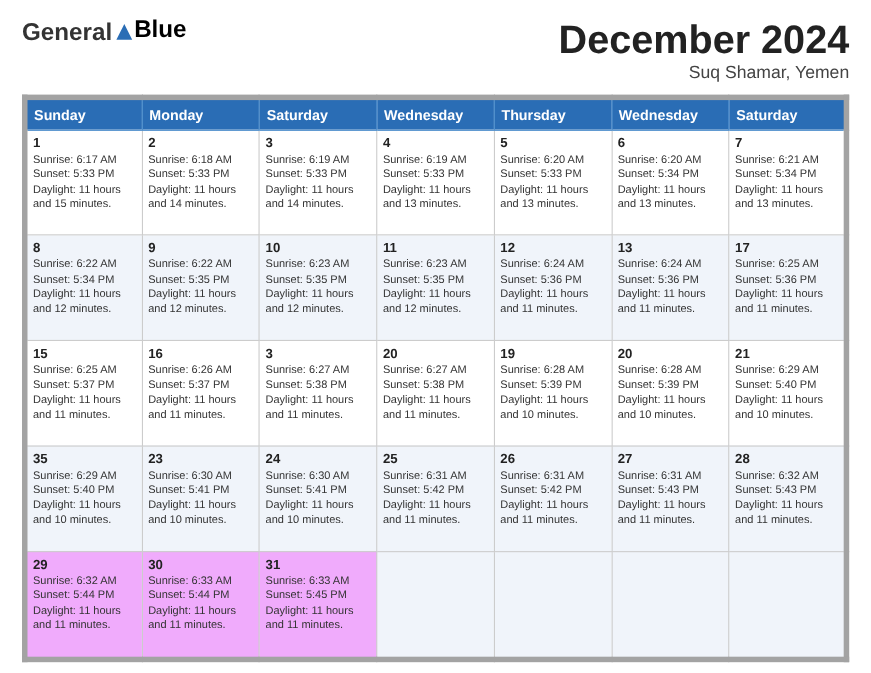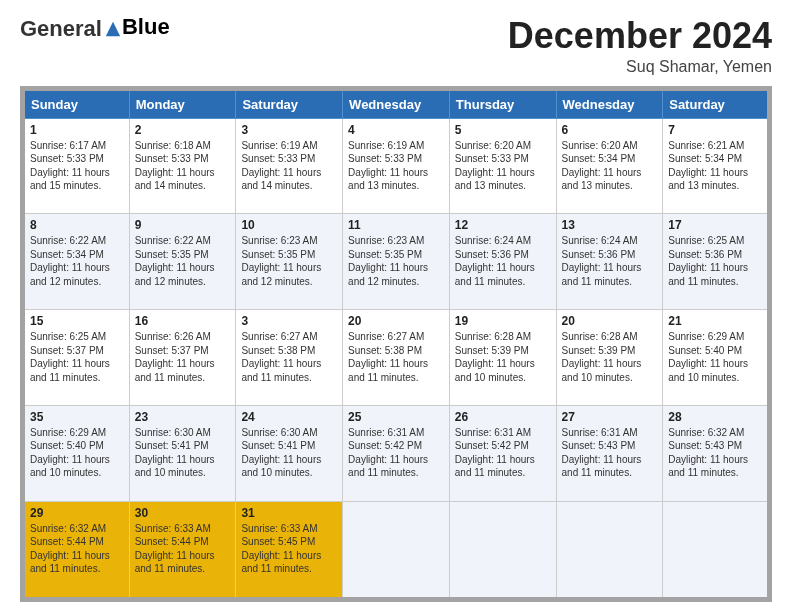--- a/index.html
+++ b/index.html
@@ -77,21 +77,21 @@
       border: 1px solid #ccc;
       font-size: 10.2px;
       color: #333;
       background: #fff;
       height: 78px;
     }
     .calendar tr:nth-child(even) td {
       background: #f0f4fa;
     }
     .calendar tr:last-child td {
-      background: #eab308;
+      background: #f0abfc;
     }
     .day-num {
       font-size: 12px;
       font-weight: bold;
       color: #222;
       display: block;
       margin-bottom: 2px;
     }
     .cell-text {
       font-size: 10px;

